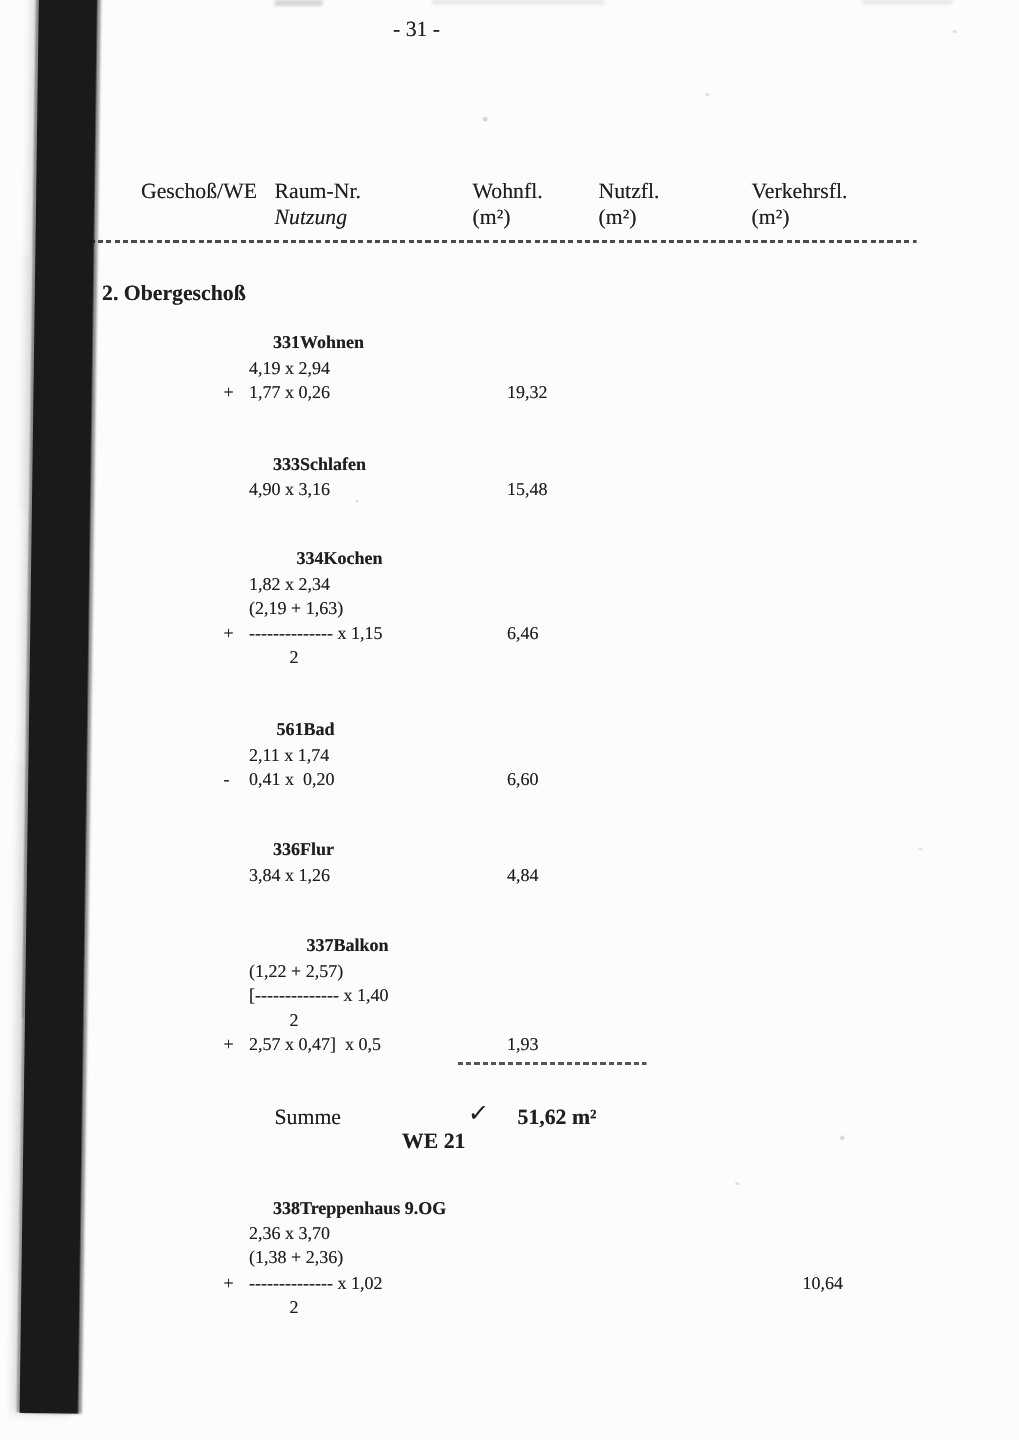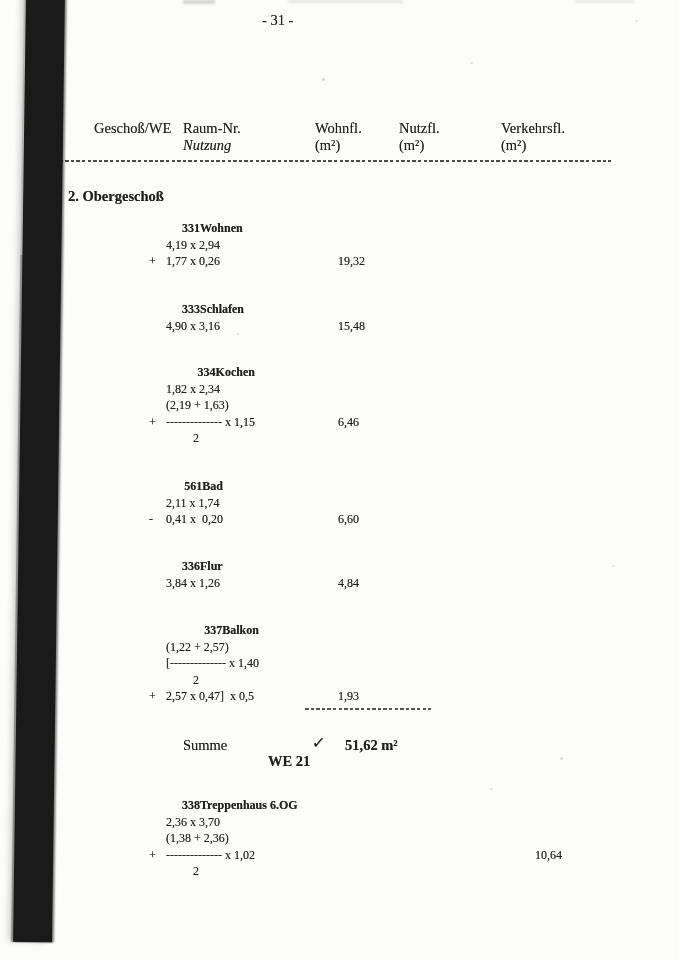--- a/index.html
+++ b/index.html
@@ -130,20 +130,20 @@
 
   <div>
     <div class="abs txt" style="left:183px;top:737px;">Summe</div>
     <div class="abs txt bold" style="left:268px;top:737px;margin-top:16px;">WE 21</div>
     <div class="abs txt" style="left:312px;top:735px;"><span class="check">✓</span></div>
     <div class="abs txt bold" style="left:345px;top:737px;text-align:right;">51,62 m²</div>
   </div>
 
   <div class="room" style="top:797px;">
     <span class="we"></span>
-    <div class="title"><span class="num">338</span><span>Treppenhaus 6.OG</span></div>
+    <div class="title"><span class="num">338</span><span>Treppenhaus 9.OG</span></div>
     <div class="line"><span class="op"></span><span>2,36 x 3,70</span></div>
     <div class="line"><span class="op"></span><span>(1,38 + 2,36)</span></div>
     <div class="line"><span class="op">+</span><span>-------------- x 1,02</span><span class="val verk">10,64</span></div>
     <div class="line indent"><span>2</span></div>
   </div>
 
 </div>
 
 </body></html>

